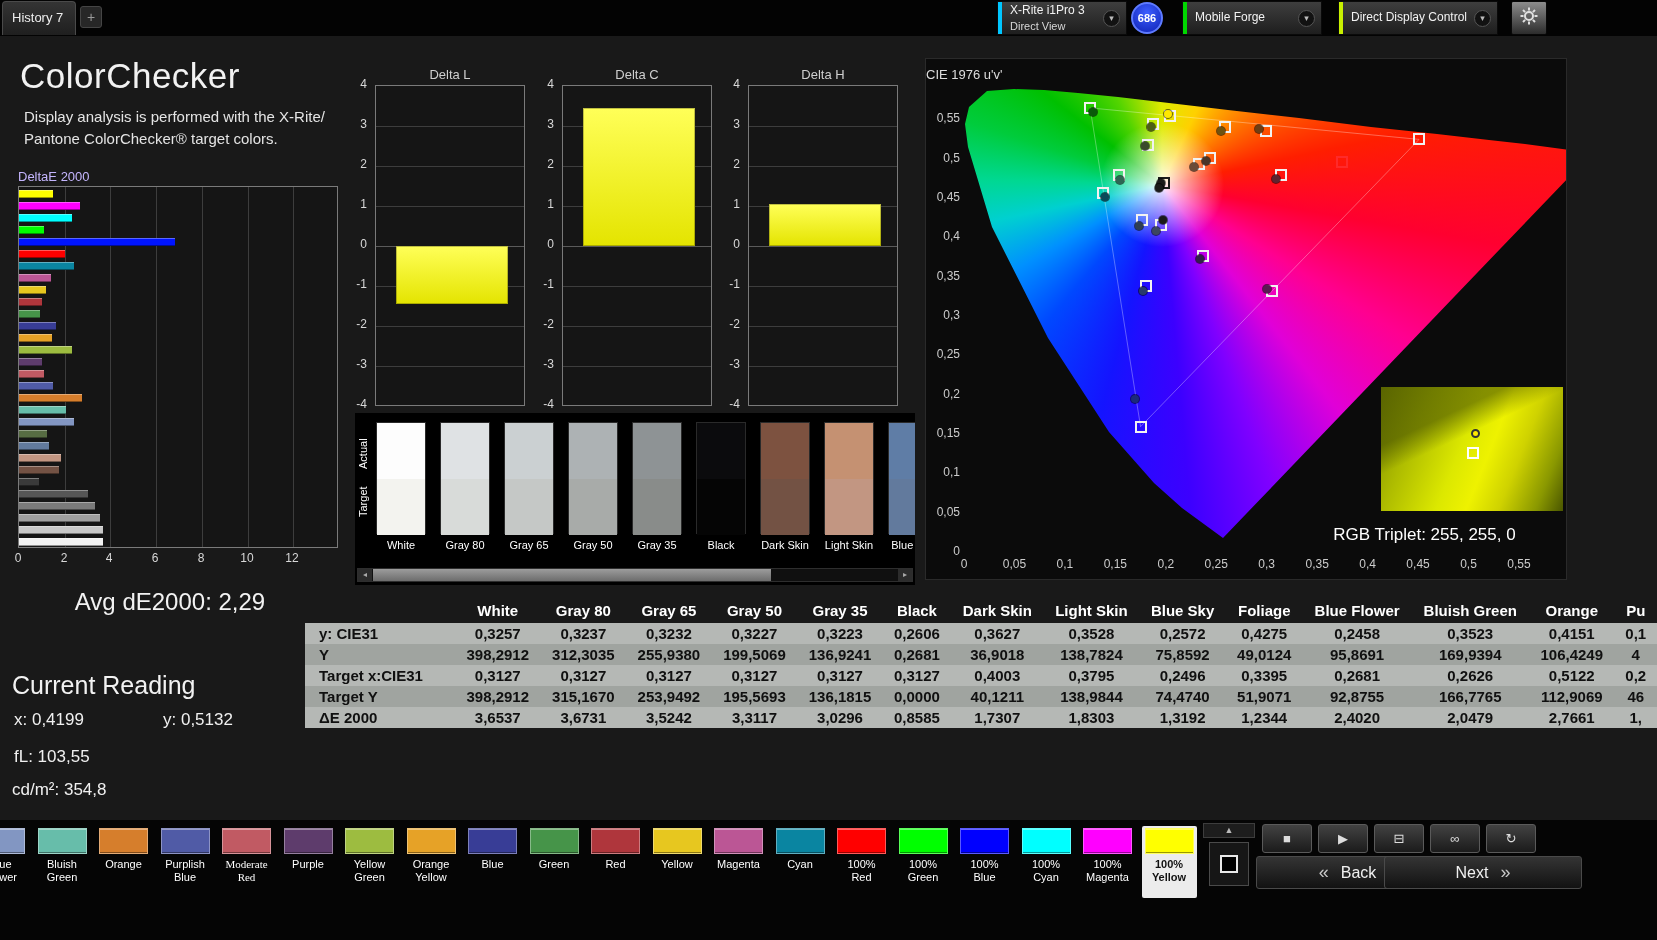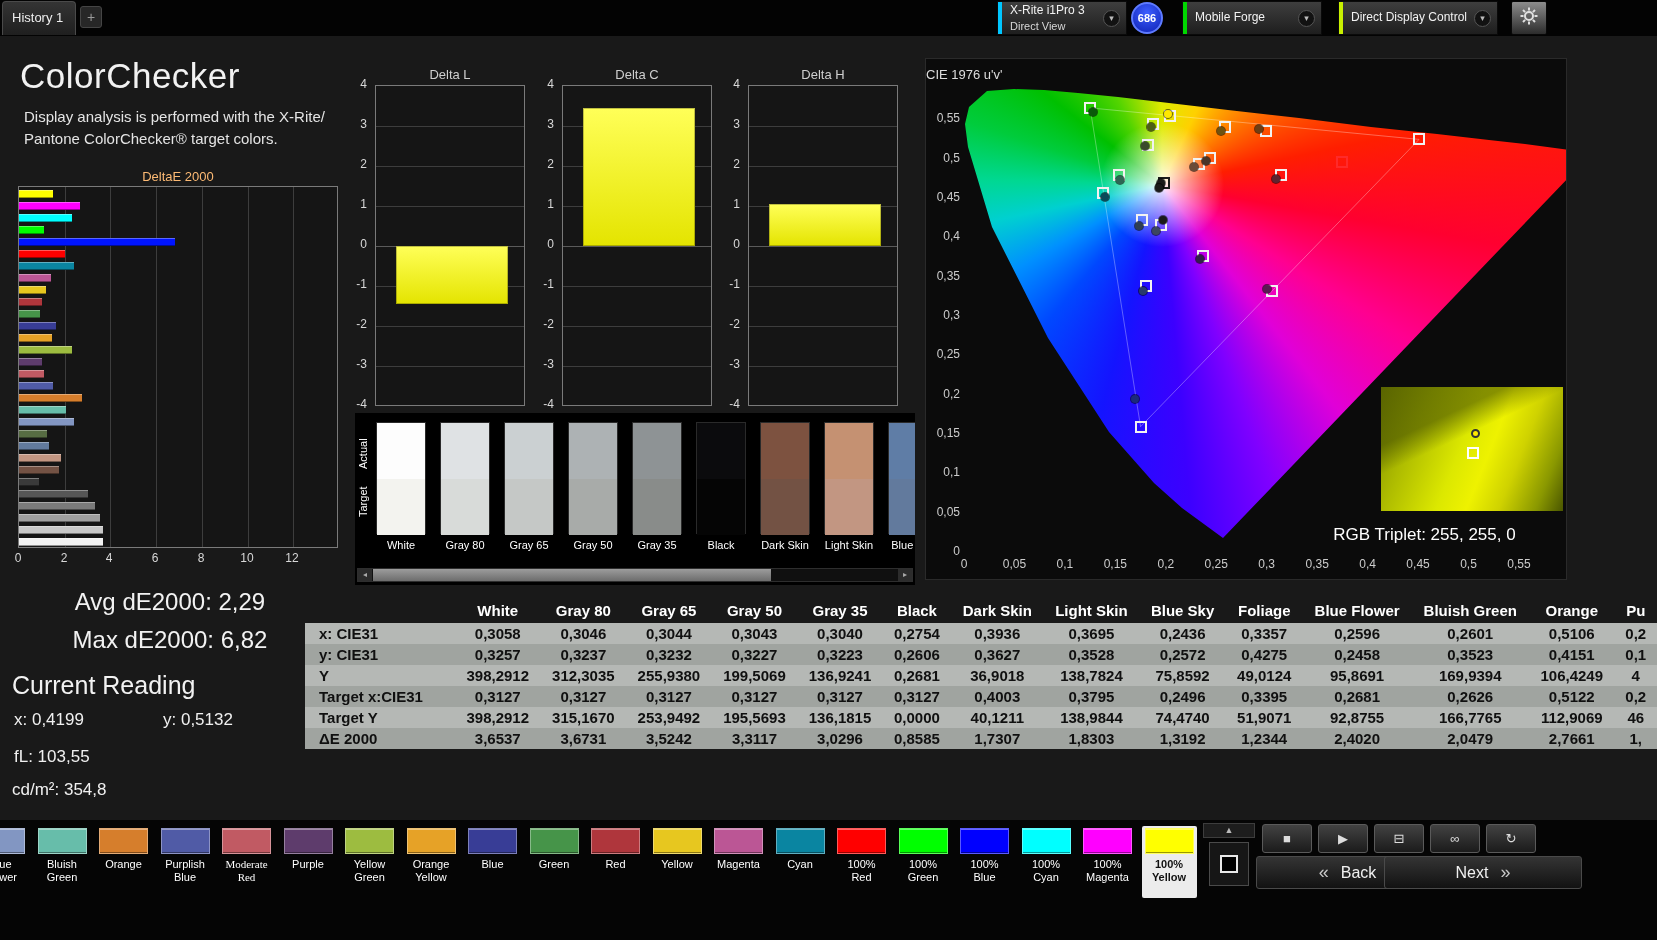--- a/index.html
+++ b/index.html
@@ -18,21 +18,21 @@
   .dd .chev{width:17px;height:17px;border-radius:50%;background:#121212;border:1px solid #555;color:#bbb;font-size:9px;line-height:15px;text-align:center;margin:0 6px 0 4px;flex:none}
   .dd-meter{left:997px;width:130px}
   .dd-source{left:1182px;width:140px}
   .dd-display{left:1338px;width:160px}
   .badge{position:absolute;left:1131px;top:2px;width:32px;height:32px;border-radius:50%;background:radial-gradient(circle at 50% 32%,#3c5eff,#0f22b4);border:2px solid #5e7bff;color:#fff;font-size:11px;font-weight:bold;text-align:center;line-height:28px}
   .gearbtn{position:absolute;left:1511px;top:1px;width:36px;height:34px;background:linear-gradient(#8c8c8c,#2c2c2c);border:1px solid #080808;border-radius:2px;display:flex;align-items:center;justify-content:center}
 
   
   [data-name="page-title"]{position:absolute;left:20px;top:56px;font-size:35px;color:#f2f2f2;letter-spacing:.5px}
   [data-name="page-description"]{position:absolute;left:24px;top:106px;font-size:15px;line-height:22px;color:#e4e4e4}
-  [data-name="deltae-title"]{position:absolute;left:18px;top:169px;width:320px;text-align:center;font-size:13px;color:#fdba74}
+  [data-name="deltae-title"]{position:absolute;left:18px;top:169px;width:320px;text-align:left;font-size:13px;color:#c4b5fd}
   [data-name="deltae-plot"]{position:absolute;left:18px;top:186px;width:320px;height:362px;background:#151515;border:1px solid #7a7a7a;overflow:hidden}
   .vgrid{position:absolute;top:0;bottom:0;width:1px;background:#3d3d3d}
   .hbar{position:absolute;left:0;height:8px;box-shadow:inset 0 1px rgba(255,255,255,.35),inset 0 -1px rgba(0,0,0,.4)}
   [data-name="deltae-xaxis"]{position:absolute;left:18px;top:551px;width:340px;height:16px}
   .xtick{position:absolute;transform:translateX(-50%);font-size:12px;color:#d8d8d8}
   [data-name="avg-de"]{position:absolute;left:10px;top:588px;width:320px;text-align:center;font-size:24px;color:#f2f2f2}
   [data-name="max-de"]{position:absolute;left:10px;top:626px;width:320px;text-align:center;font-size:24px;color:#f2f2f2}
   [data-name="current-reading-title"]{position:absolute;left:12px;top:671px;font-size:25px;color:#f2f2f2}
   .reading{position:absolute;font-size:17px;color:#f0f0f0}
   [data-name="reading-x"]{left:14px;top:710px}
@@ -120,21 +120,21 @@
   [data-name="back-button"]{left:1256px;width:183px}
   [data-name="next-button"]{left:1384px;width:198px}
   .chevtxt{font-size:18px;color:#c8c8c8}
 </style>
 </head>
 <body>
 
 <div id="app" data-name="app-root">
 
   <header class="topbar" data-name="top-bar">
-    <div class="tab" data-name="history-tab"><span data-name="history-tab-label">History 1</span></div>
+    <div class="tab" data-name="history-tab"><span data-name="history-tab-label">History 7</span></div>
     <div class="addtab" data-name="add-tab-button">+</div>
 
     <div class="dd dd-meter" data-name="meter-dropdown">
       <span class="accent" data-name="meter-accent-bar" style="background: rgb(0, 198, 255);"></span>
       <span class="txt" data-name="meter-dropdown-label"><span>X-Rite i1Pro 3</span><span class="sub">Direct View</span></span>
       <span class="chev" data-name="chevron-down-icon">▾</span>
     </div>
     <div class="badge" data-name="meter-count-badge">686</div>
     <div class="dd dd-source" data-name="source-dropdown">
       <span class="accent" data-name="source-accent-bar" style="background: rgb(0, 216, 0);"></span>
@@ -208,21 +208,20 @@
       <span class="xtick" data-name="deltae-x-tick-label" style="left: 46px;">2</span>
       <span class="xtick" data-name="deltae-x-tick-label" style="left: 91px;">4</span>
       <span class="xtick" data-name="deltae-x-tick-label" style="left: 137px;">6</span>
       <span class="xtick" data-name="deltae-x-tick-label" style="left: 183px;">8</span>
       <span class="xtick" data-name="deltae-x-tick-label" style="left: 229px;">10</span>
       <span class="xtick" data-name="deltae-x-tick-label" style="left: 274px;">12</span>
       <span class="xtick" data-name="deltae-x-tick-label" style="left: 320px; margin-left: 29px;">14</span>
     </div>
 
   <div data-name="avg-de">Avg dE2000: 2,29</div>
-  <div data-name="max-de">Max dE2000: 6,82</div>
   <div data-name="current-reading-title">Current Reading</div>
   <div class="reading" data-name="reading-x">x: 0,4199</div>
   <div class="reading" data-name="reading-y">y: 0,5132</div>
   <div class="reading" data-name="reading-fl">fL: 103,55</div>
   <div class="reading" data-name="reading-cd">cd/m²: 354,8</div>
 
   <div id="dtitle-l" class="dtitle" data-name="delta-l-title">Delta L</div>
   <div id="dyaxis-l" class="dyaxis" data-name="delta-l-yaxis">
       <span class="ytick" data-name="delta-l-y-tick-label" style="top: -8px;">4</span>
       <span class="ytick" data-name="delta-l-y-tick-label" style="top: 32px;">3</span>
@@ -439,37 +438,20 @@
             <th data-name="column-header">Light Skin</th>
             <th data-name="column-header">Blue Sky</th>
             <th data-name="column-header">Foliage</th>
             <th data-name="column-header">Blue Flower</th>
             <th data-name="column-header">Bluish Green</th>
             <th data-name="column-header">Orange</th>
             <th data-name="column-header">Pu</th>
           </tr>
         </thead>
       <tbody data-name="results-table-body">
-          <tr data-name="table-row">
-            <td class="rowlab" data-name="row-label">x: CIE31</td>
-            <td data-name="table-cell">0,3058</td>
-            <td data-name="table-cell">0,3046</td>
-            <td data-name="table-cell">0,3044</td>
-            <td data-name="table-cell">0,3043</td>
-            <td data-name="table-cell">0,3040</td>
-            <td data-name="table-cell">0,2754</td>
-            <td data-name="table-cell">0,3936</td>
-            <td data-name="table-cell">0,3695</td>
-            <td data-name="table-cell">0,2436</td>
-            <td data-name="table-cell">0,3357</td>
-            <td data-name="table-cell">0,2596</td>
-            <td data-name="table-cell">0,2601</td>
-            <td data-name="table-cell">0,5106</td>
-            <td data-name="table-cell">0,2</td>
-          </tr>
           <tr data-name="table-row">
             <td class="rowlab" data-name="row-label">y: CIE31</td>
             <td data-name="table-cell">0,3257</td>
             <td data-name="table-cell">0,3237</td>
             <td data-name="table-cell">0,3232</td>
             <td data-name="table-cell">0,3227</td>
             <td data-name="table-cell">0,3223</td>
             <td data-name="table-cell">0,2606</td>
             <td data-name="table-cell">0,3627</td>
             <td data-name="table-cell">0,3528</td>

